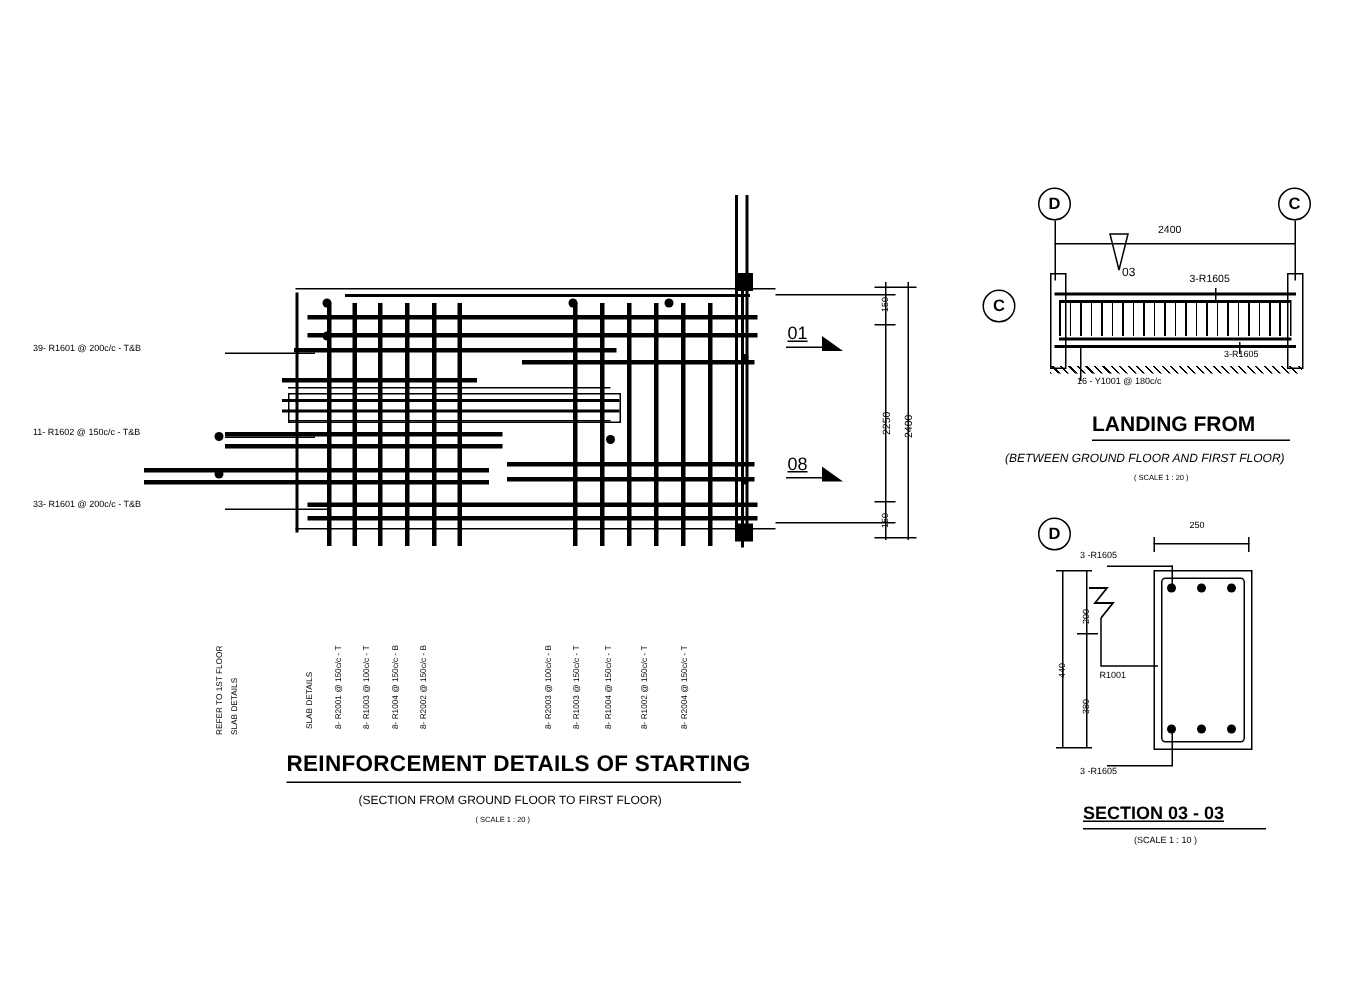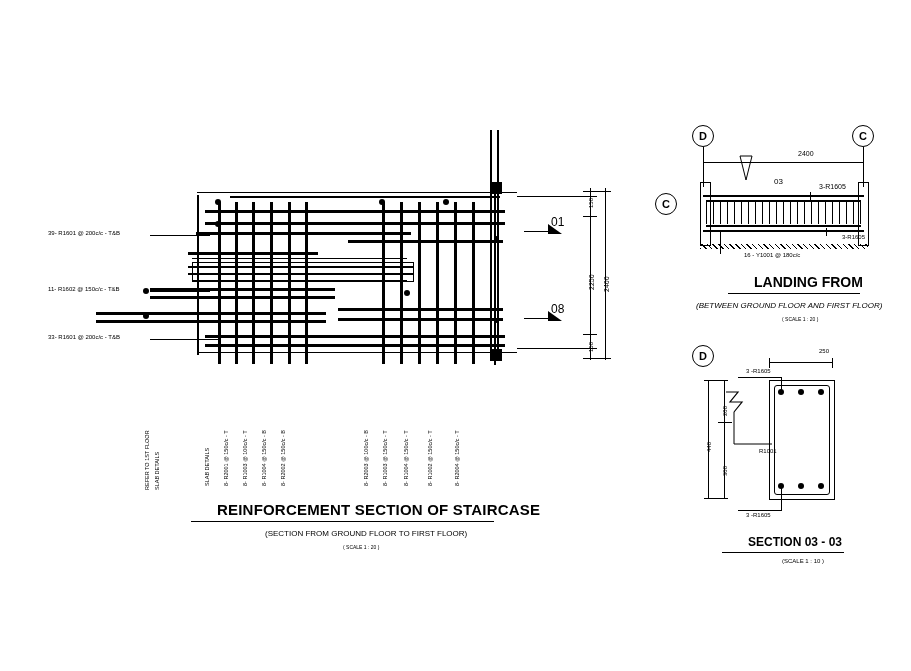--- a/index.html
+++ b/index.html
@@ -17,37 +17,36 @@
     color: #000000;
   }
   .abs { position: absolute; }
   .ln { position: absolute; background: #000000; }
   .txt {
     position: absolute;
     white-space: nowrap;
     font-family: "Liberation Sans", sans-serif;
     color: #000;
     line-height: 1;
-    margin-left: 26px;
   }
   .vtxt {
     position: absolute;
     white-space: nowrap;
     transform-origin: 0 0;
     transform: rotate(-90deg);
     font-family: "Liberation Sans", sans-serif;
     color: #000;
     line-height: 1;
   }
   .t5 { font-size: 5px; }
   .t55 { font-size: 5.5px; }
   .t6 { font-size: 6px; }
   .t7 { font-size: 7px; }
   .t8 { font-size: 8px; }
-  .t12 { font-size: 12px; }
+  .t12 { font-size: 12px; text-decoration: underline; }
   .t14 { font-size: 14px; }
   .t15 { font-size: 15px; letter-spacing: 0.2px; }
   .bold { font-weight: bold; }
   .circ {
     position: absolute;
     border: 1.2px solid #000;
     border-radius: 50%;
     box-sizing: border-box;
     display: flex;
     align-items: center;
@@ -176,21 +175,21 @@
     <div class="ln" style="left:605px;top:188px;width:1px;height:172px;"></div>
     <div class="ln" style="left:583px;top:191px;width:28px;height:1px;"></div>
     <div class="ln" style="left:583px;top:216px;width:14px;height:1px;"></div>
     <div class="ln" style="left:583px;top:334px;width:14px;height:1px;"></div>
     <div class="ln" style="left:583px;top:358px;width:28px;height:1px;"></div>
     <div class="vtxt t6" style="left:588px;top:208px;">150</div>
     <div class="vtxt t7" style="left:588px;top:290px;">2250</div>
     <div class="vtxt t7" style="left:603px;top:292px;">2400</div>
     <div class="vtxt t6" style="left:588px;top:352px;">150</div>
 
-    <div class="txt t15 bold" style="left:191px;top:502px;">REINFORCEMENT SECTION OF STAIRCASE</div>
+    <div class="txt t15 bold" style="left:191px;top:502px;">REINFORCEMENT DETAILS OF STARTING</div>
     <div class="ul" style="left:191px;top:521px;width:303px;height:1.2px;"></div>
     <div class="txt t8" style="left:239px;top:530px;">(SECTION FROM GROUND FLOOR TO FIRST FLOOR)</div>
     <div class="txt t5" style="left:317px;top:545px;">( SCALE 1 : 20 )</div>
   </div>
 
   <div class="abs" style="left:630px;top:110px;width:270px;height:230px;">
 
     <div class="circ" style="left:62px;top:15px;width:22px;height:22px;">D</div>
     <div class="circ" style="left:222px;top:15px;width:22px;height:22px;">C</div>
     <div class="circ" style="left:25px;top:83px;width:22px;height:22px;">C</div>

